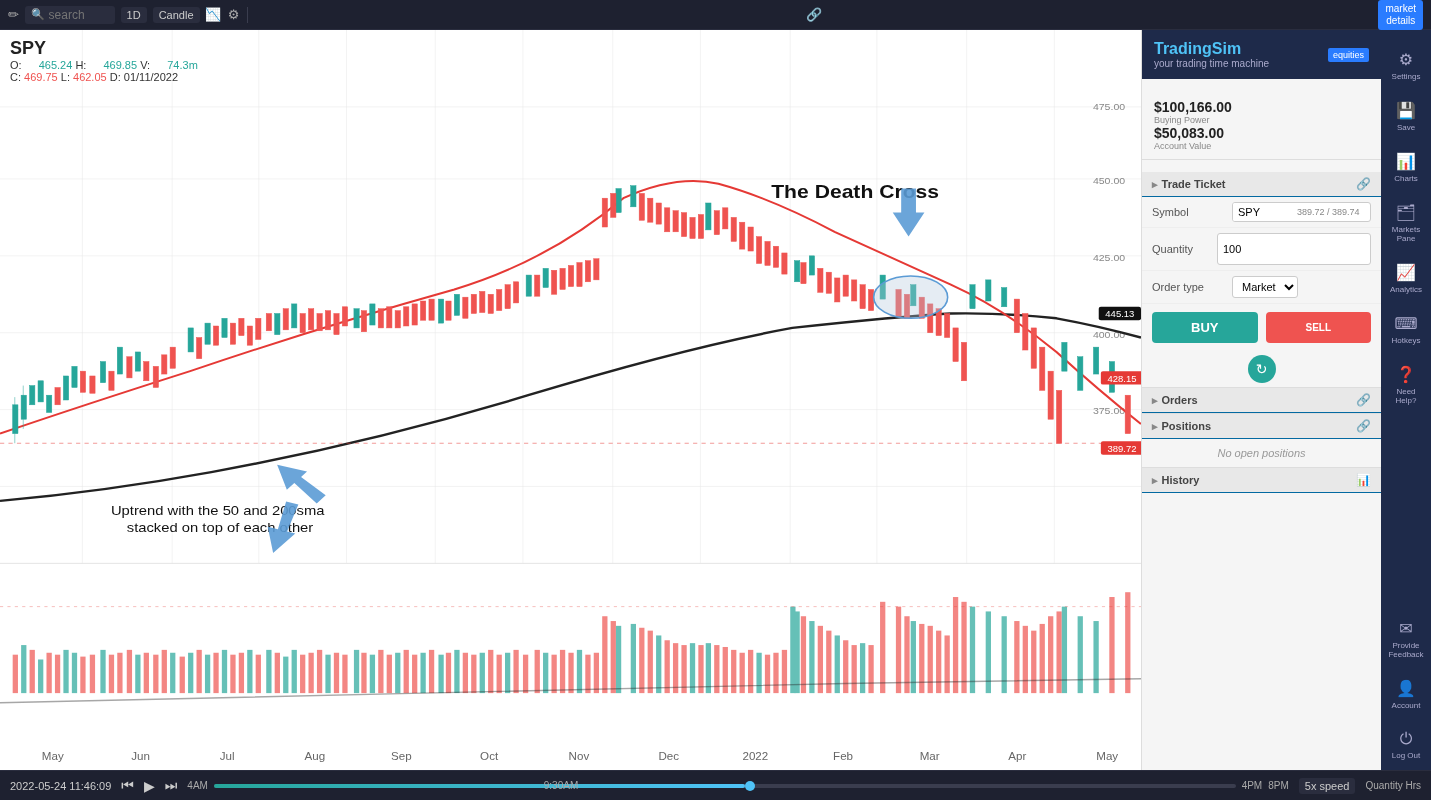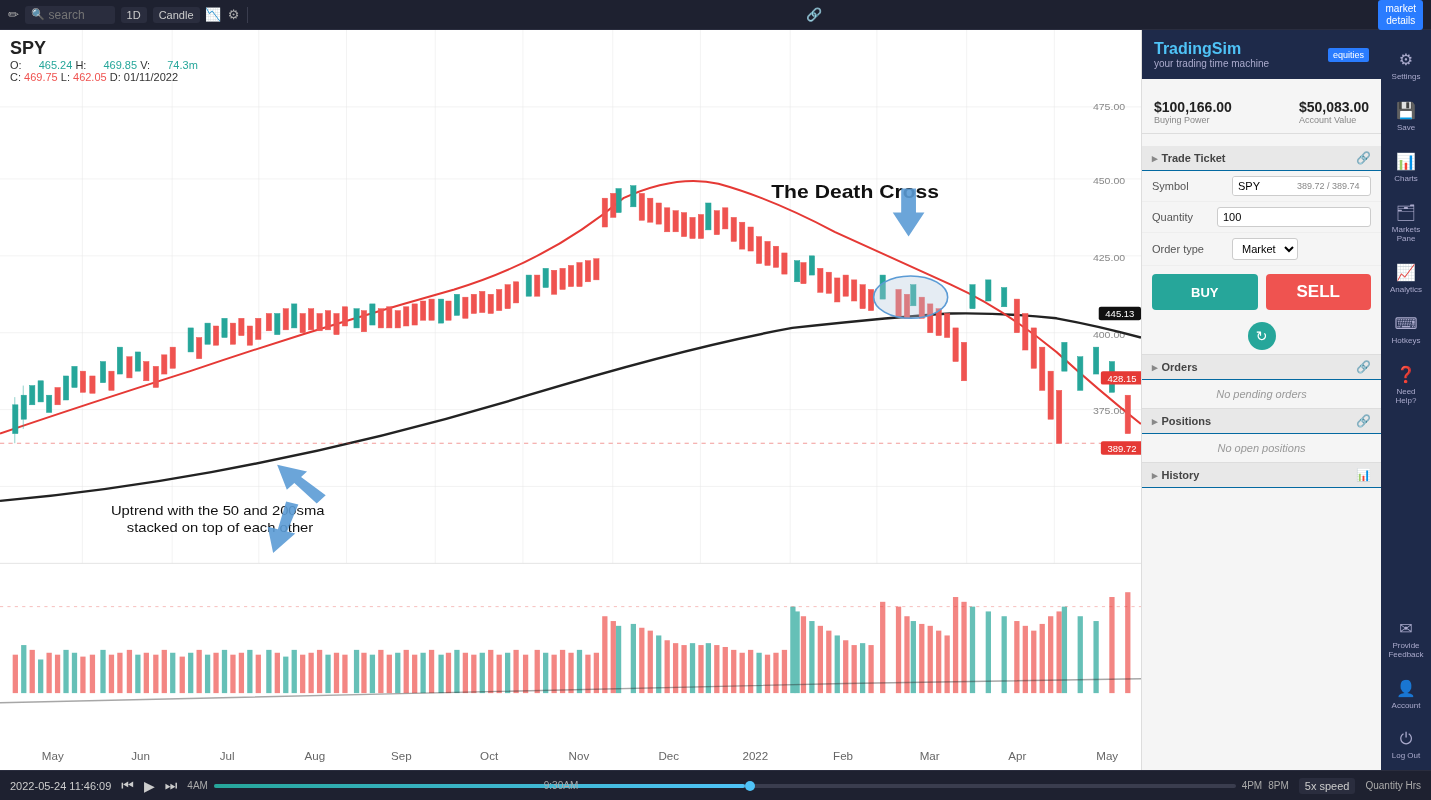--- a/index.html
+++ b/index.html
@@ -116,22 +116,22 @@
     }
     .equities-badge {
       background: #2a7cff; color: white;
       font-size: 9px; padding: 2px 5px; border-radius: 2px;
     }
 
     .account-info {
       background: #f5f5f5;
       padding: 8px 12px;
       display: flex;
-      justify-content: space-between;
       border-bottom: 1px solid #ddd;
+      flex-direction: column;
     }
     .account-block { display: flex; flex-direction: column; }
     .account-value { font-size: 14px; font-weight: bold; color: #222; }
     .account-label { font-size: 9px; color: #888; }
 
     .trade-ticket-section {
       background: #f5f5f5;
       flex: 1;
       overflow-y: auto;
     }
@@ -154,21 +154,21 @@
       display: flex;
       align-items: center;
       padding: 5px 10px;
       border-bottom: 1px solid #eee;
     }
     .form-label { font-size: 11px; color: #555; width: 80px; }
     .form-input {
       flex: 1;
       border: 1px solid #ccc;
       border-radius: 3px;
-      padding: 3px 5px;
+      padding: 9px 5px;
       font-size: 11px;
       background: white;
     }
     .symbol-input-wrap {
       flex: 1; display: flex; align-items: center;
       border: 1px solid #ccc; border-radius: 3px;
       background: white; overflow: hidden;
     }
     .symbol-input-wrap input {
       border: none; outline: none; padding: 3px 5px;
@@ -190,21 +190,21 @@
       display: flex; gap: 8px; padding: 8px 10px;
     }
     .buy-btn {
       flex: 1; background: #26a69a; color: white;
       border: none; border-radius: 4px; padding: 8px;
       font-size: 13px; font-weight: bold; cursor: pointer;
     }
     .sell-btn {
       flex: 1; background: #ef5350; color: white;
       border: none; border-radius: 4px; padding: 8px;
-      font-size: 17px; font-weight: bold; cursor: pointer;
+      font-size: 10px; font-weight: bold; cursor: pointer;
     }
 
     .refresh-row {
       display: flex; justify-content: center; padding: 4px;
     }
     .refresh-btn {
       background: #26a69a; border: none; border-radius: 50%;
       width: 28px; height: 28px; display: flex; align-items: center;
       justify-content: center; cursor: pointer; color: white; font-size: 14px;
     }
@@ -731,21 +731,20 @@
 
       <div class="refresh-row">
         <button class="refresh-btn">↻</button>
       </div>
 
       <div class="orders-section">
         <div class="section-header">
           <span><span class="dot">▸</span><span>Orders</span></span>
           <span style="color:#26a69a;font-size:12px;">🔗</span>
         </div>
-        <div class="no-data">No pending orders</div>
       </div>
 
       <div class="positions-section">
         <div class="section-header">
           <span><span class="dot">▸</span><span>Positions</span></span>
           <span style="color:#26a69a;font-size:12px;">🔗</span>
         </div>
         <div class="no-data">No open positions</div>
       </div>
 

